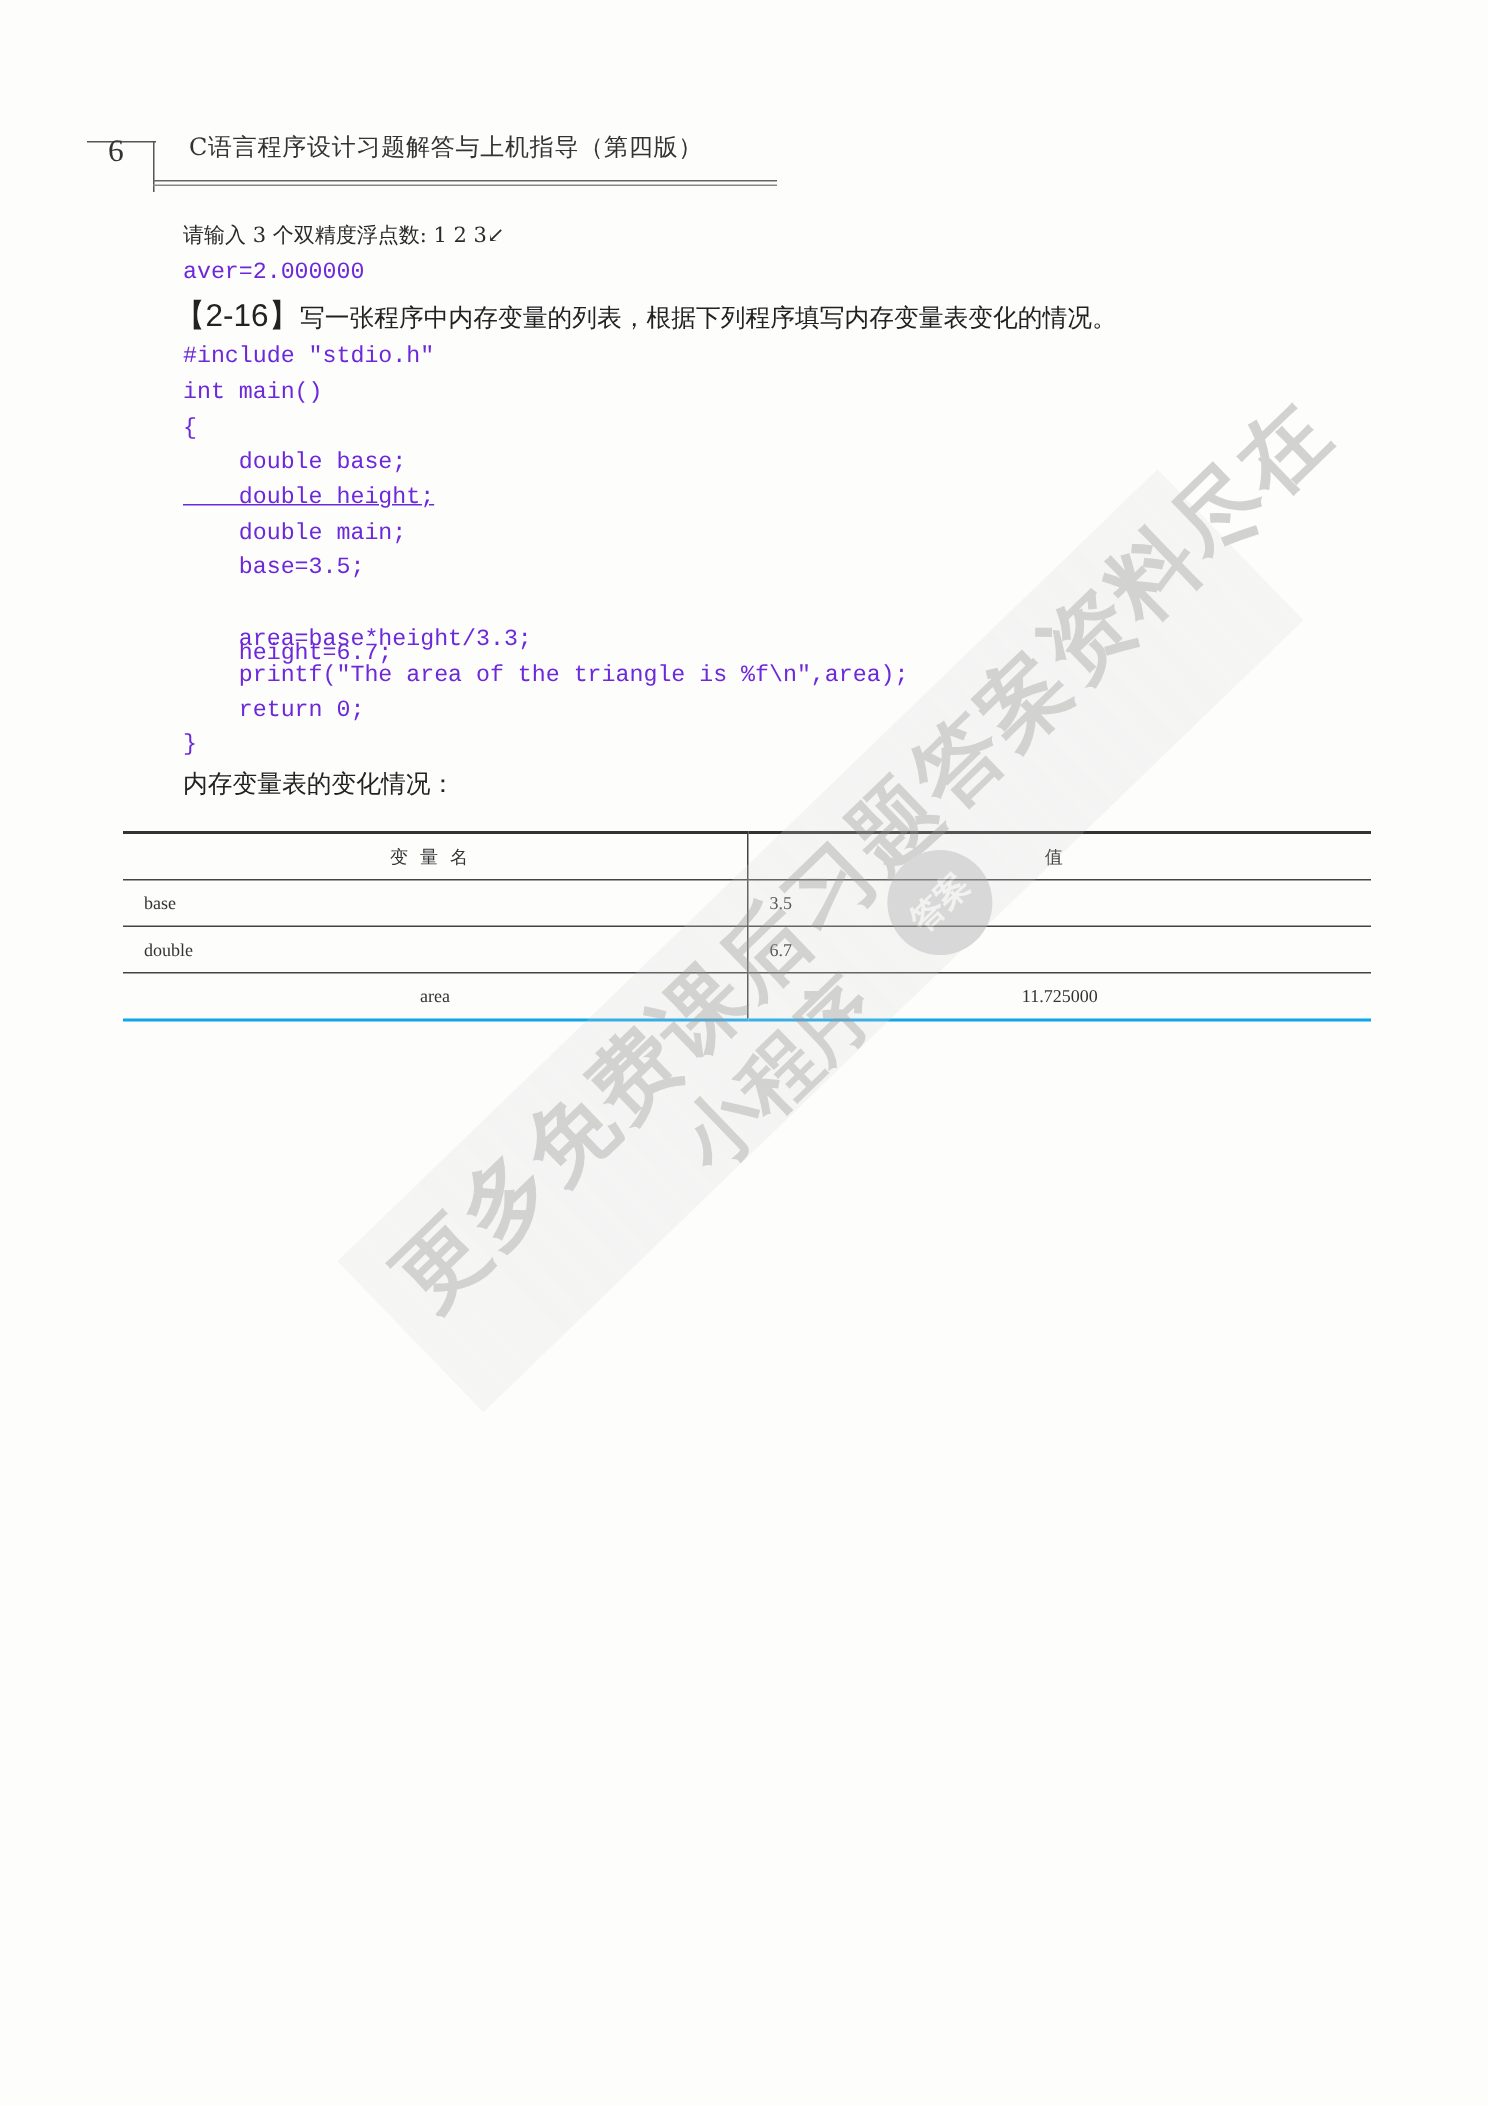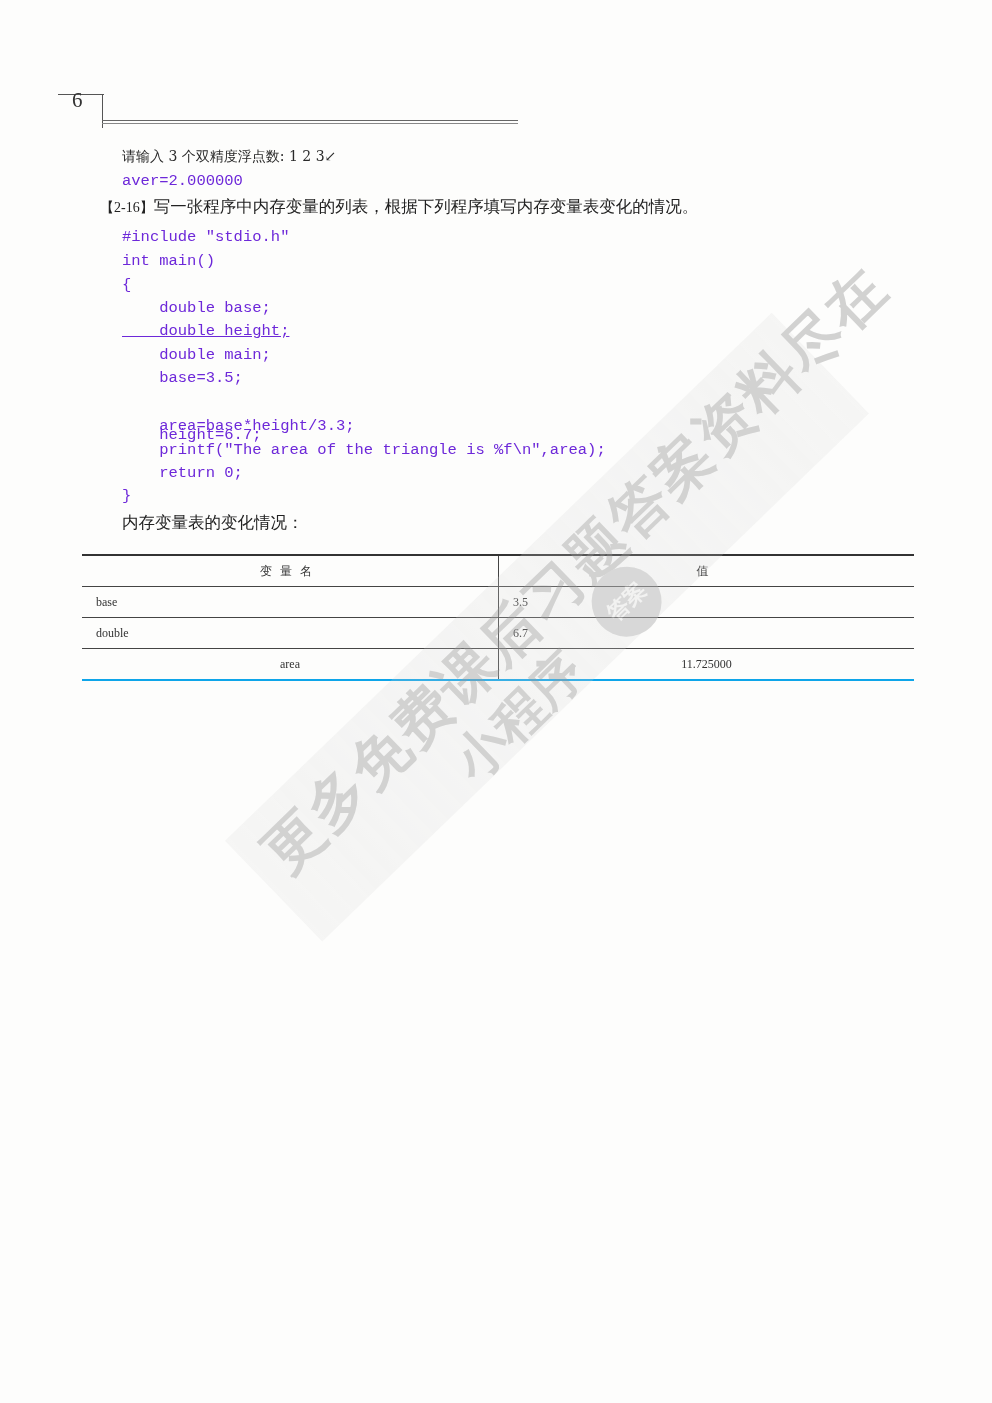--- a/index.html
+++ b/index.html
@@ -13,40 +13,41 @@
     .hdr-top-rule { position: absolute; left: 8px; top: 14px; width: 46px; height: 1px; background: #555; }
     .hdr-vert { position: absolute; left: 52px; top: 14px; width: 1px; height: 34px; background: #555; }
     .hdr-rule1 { position: absolute; left: 52px; top: 40px; width: 416px; height: 1px; background: #666; }
     .hdr-rule2 { position: absolute; left: 52px; top: 43px; width: 416px; height: 1px; background: #888; }
     .hdr-title { position: absolute; left: 76px; top: 8px; font-size: 16px; letter-spacing: 0.5px; color: #333; }
     .line { position: absolute; left: 122px; white-space: pre; }
     .cn-small { font-size: 14px; }
     .mono { font-family: "Liberation Mono", monospace; font-size: 15.5px; color: #6d28d9; }
     .cn-big { font-size: 16.5px; color: #222; }
     .problem { position: absolute; left: 100px; top: 196px; font-size: 16.5px; color: #222; white-space: pre; }
-    .problem .num { font-family: Liberation Serif, serif; font-size: 14px; }
+    .problem .num { font-family: Liberation Sans, sans-serif; font-size: 21px; margin-left: 16px; }
     .tbl { position: absolute; left: 82px; top: 554px; width: 832px; border-collapse: collapse; font-family: "Liberation Serif", serif; font-size: 12px; color: #333; }
     .tbl th, .tbl td { height: 30px; padding: 0 14px; border-bottom: 1px solid #444; text-align: left; font-weight: normal; }
     .tbl th { text-align: center; font-family: "DejaVu Serif", serif; font-size: 12px; letter-spacing: 8px; }
     .tbl tr:first-child th { border-top: 2px solid #333; }
     .tbl tr:last-child td { border-bottom: 2px solid #0ea5e9; text-align: center; }
     .tbl .c1 { width: 388px; border-right: 1px solid #444; }
     .watermark { position: absolute; left: 160px; top: 540px; width: 760px; height: 160px; transform: rotate(-44deg); transform-origin: center; pointer-events: none; opacity: 0.5; }
     .wm-band { position: absolute; left: 0; top: 20px; width: 760px; height: 140px; background: linear-gradient(90deg, rgba(200,200,200,0.3), rgba(215,215,215,0.45), rgba(200,200,200,0.3)); }
     .wm-text1 { position: absolute; left: 20px; top: 30px; font-size: 58px; font-weight: bold; color: #a8a8a8; letter-spacing: 2px; white-space: nowrap; }
     .wm-text2 { position: absolute; left: 220px; top: 100px; font-size: 52px; font-weight: bold; color: #a8a8a8; white-space: nowrap; }
     .wm-stamp { position: absolute; left: 420px; top: 92px; width: 70px; height: 70px; border-radius: 50%; background: #b5b5b5; color: #e8e8e8; font-size: 22px; font-weight: bold; display: flex; align-items: center; justify-content: center; }
   </style>
 </head>
 <body>
 
 <div class="header">
   <div class="hdr-top-rule"></div>
   <div class="page-num">6</div>
   <div class="hdr-vert"></div>
+  <div class="hdr-title">C语言程序设计习题解答与上机指导（第四版）</div>
   <div class="hdr-rule1"></div>
   <div class="hdr-rule2"></div>
 </div>
 
 <div class="line cn-small" style="top:148px;">请输入 3 个双精度浮点数: 1 2 3↙</div>
 <div class="line mono" style="top:172px;">aver=2.000000</div>
 
 <div class="problem"><span class="num">【2-16】</span><span>写一张程序中内存变量的列表，根据下列程序填写内存变量表变化的情况。</span></div>
 
 <div>

